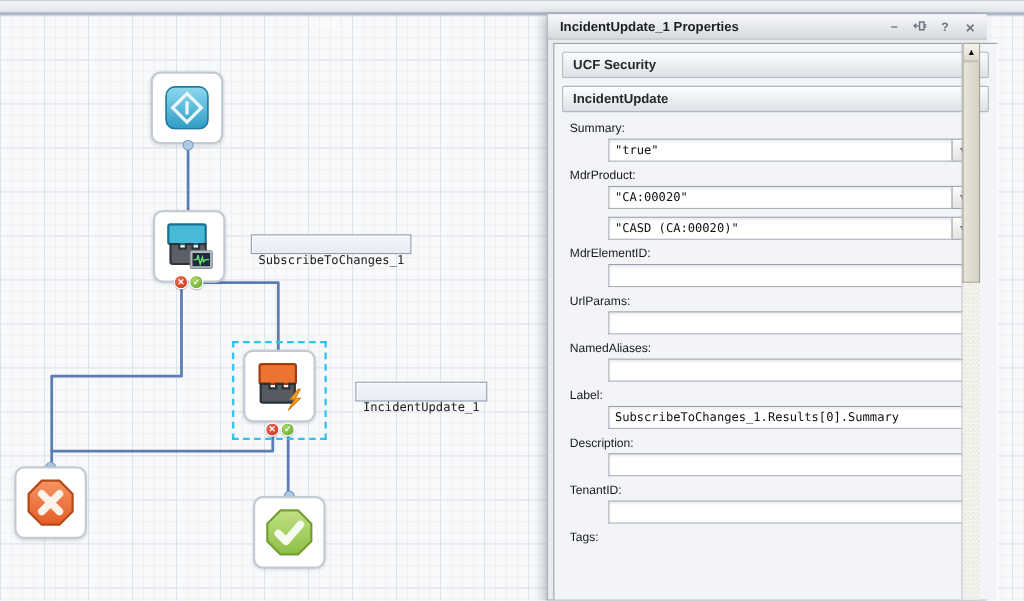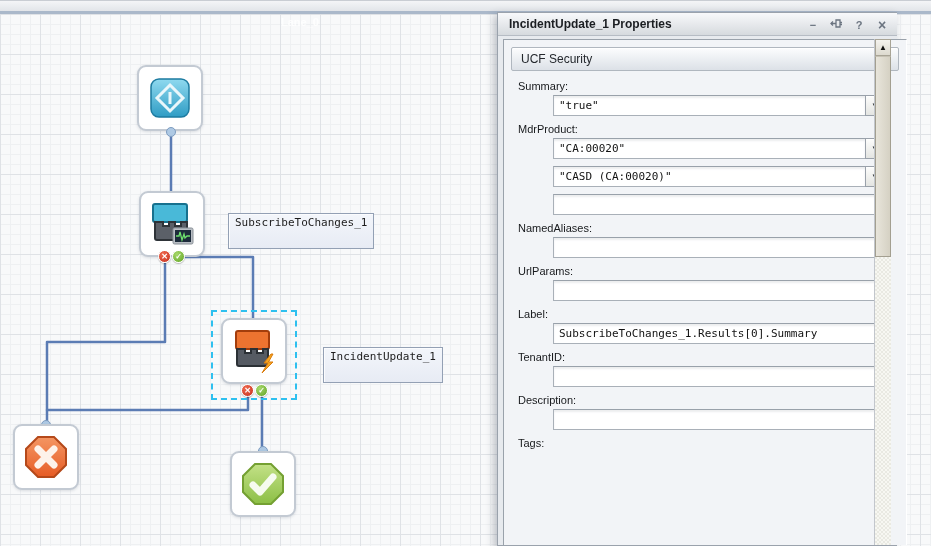--- a/index.html
+++ b/index.html
@@ -33,21 +33,21 @@
   .selection { position:absolute; border:2px dashed #2ec0ef; }
   .port { position:absolute; width:10px; height:10px; border-radius:50%;
     background:#aec9e4; border:1px solid #7d9cc0; }
   .badge { position:absolute; width:13px; height:13px; border-radius:50%;
     border:1px solid #ffffff; display:flex; align-items:center; justify-content:center;
     font-size:8px; font-weight:bold; color:#fff; line-height:1;
     box-shadow:0 1px 1px rgba(0,0,0,.25); }
   .badge.err { background:radial-gradient(circle at 35% 30%, #ef6a50, #c62f1d); }
   .badge.ok  { background:radial-gradient(circle at 35% 30%, #a7d86a, #61a426); }
 
-  .node-label { position:absolute; height:36px; padding:2px 6px 0 6px;
+  .node-label { position:absolute; height:16px; padding:16px 6px 0 6px;
     background:linear-gradient(#f3f6fb,#e7ebf4);
     border:1px solid #93a0b4; box-shadow:1px 1px 0 #fbfcfe inset;
     font-family:"DejaVu Sans Mono", monospace; font-size:11px; color:#1c1c1c;
     white-space:nowrap; }
 
   
   .props { position:absolute; left:497px; top:12px; width:400px; height:534px;
     background:#e7eaee; border:1px solid #9aa2ac; border-right:none;
     box-shadow:-3px 3px 8px rgba(40,50,70,.30); }
   .props-titlebar { position:relative; height:23px;
@@ -63,21 +63,21 @@
 
   .props-body { position:absolute; left:5px; top:26px; width:404px; bottom:0;
     background:#f2f4f7; border-top:1px solid #9aa2ab; border-left:1px solid #9aa2ab;
     border-right:1px solid #ffffff; overflow:hidden; }
 
   .section-header { position:relative; margin:7px 7px 6px 7px; height:24px;
     background:linear-gradient(#fcfdfe,#dce1e7);
     border:1px solid #b0b7bf; border-radius:2px;
     box-shadow:0 1px 0 #ffffff inset;
     display:flex; align-items:center; }
-  .section-header .sec-label { font-size:12px; font-weight:normal; color:#24282d;
+  .section-header .sec-label { font-size:12px; font-weight:bold; color:#24282d;
     padding-left:9px; }
   .section-header .sec-toggle { position:absolute; right:8px; top:3px;
     color:#7b8594; font-size:12px; }
 
   .fields { padding:3px 0 0 14px; }
   .field { margin-bottom:7px; }
   .field-label { font-size:11px; color:#17191c; margin-bottom:3px; }
   .field-input-row { display:flex; margin-left:35px; width:332px; }
   .tbox { flex:1; height:21px; border:1px solid #a9b0b8; border-top-color:#99a1aa;
     background:#ffffff; box-shadow:inset 0 2px 2px rgba(120,130,145,.14);
@@ -211,20 +211,24 @@
       </span>
     </div>
 
     <div class="props-body">
 
       <div class="section-header">
         <span class="sec-label">UCF Security</span>
         <span class="sec-toggle">▽</span>
       </div>
 
+      <div class="section-header">
+        <span class="sec-label">IncidentUpdate</span>
+        <span class="sec-toggle">△</span>
+      </div>
 
       <div class="fields">
 
 
         <div class="field">
           <div class="field-label">Summary:</div>
           <div class="field-input-row combo">
             <input class="tbox" value="&quot;true&quot;" style="">
             <span class="combo-btn">▼</span>
           </div>
@@ -239,55 +243,56 @@
         </div>
 
         <div class="field">
           <div class="field-input-row combo">
             <input class="tbox" value="&quot;CASD (CA:00020)&quot;" style="">
             <span class="combo-btn">▼</span>
           </div>
         </div>
 
         <div class="field">
+          <div class="field-label">MdrElementID:</div>
+          <div class="field-input-row">
+              <input class="tbox" value="" style="">
+            </div>
+        </div>
+
+        <div class="field">
+          <div class="field-label">UrlParams:</div>
           <div class="field-input-row">
               <input class="tbox" value="" style="">
             </div>
         </div>
 
         <div class="field">
           <div class="field-label">NamedAliases:</div>
           <div class="field-input-row">
               <input class="tbox" value="" style="">
             </div>
         </div>
 
         <div class="field">
-          <div class="field-label">UrlParams:</div>
-          <div class="field-input-row">
-              <input class="tbox" value="" style="">
-            </div>
-        </div>
-
-        <div class="field">
           <div class="field-label">Label:</div>
           <div class="field-input-row">
               <input class="tbox" value="SubscribeToChanges_1.Results[0].Summary" style="">
             </div>
         </div>
 
         <div class="field">
+          <div class="field-label">Description:</div>
+          <div class="field-input-row">
+              <input class="tbox" value="" style="">
+            </div>
+        </div>
+
+        <div class="field">
           <div class="field-label">TenantID:</div>
-          <div class="field-input-row">
-              <input class="tbox" value="" style="">
-            </div>
-        </div>
-
-        <div class="field">
-          <div class="field-label">Description:</div>
           <div class="field-input-row">
               <input class="tbox" value="" style="">
             </div>
         </div>
 
         <div class="field">
           <div class="field-label">Tags:</div>
 
         </div>
 

